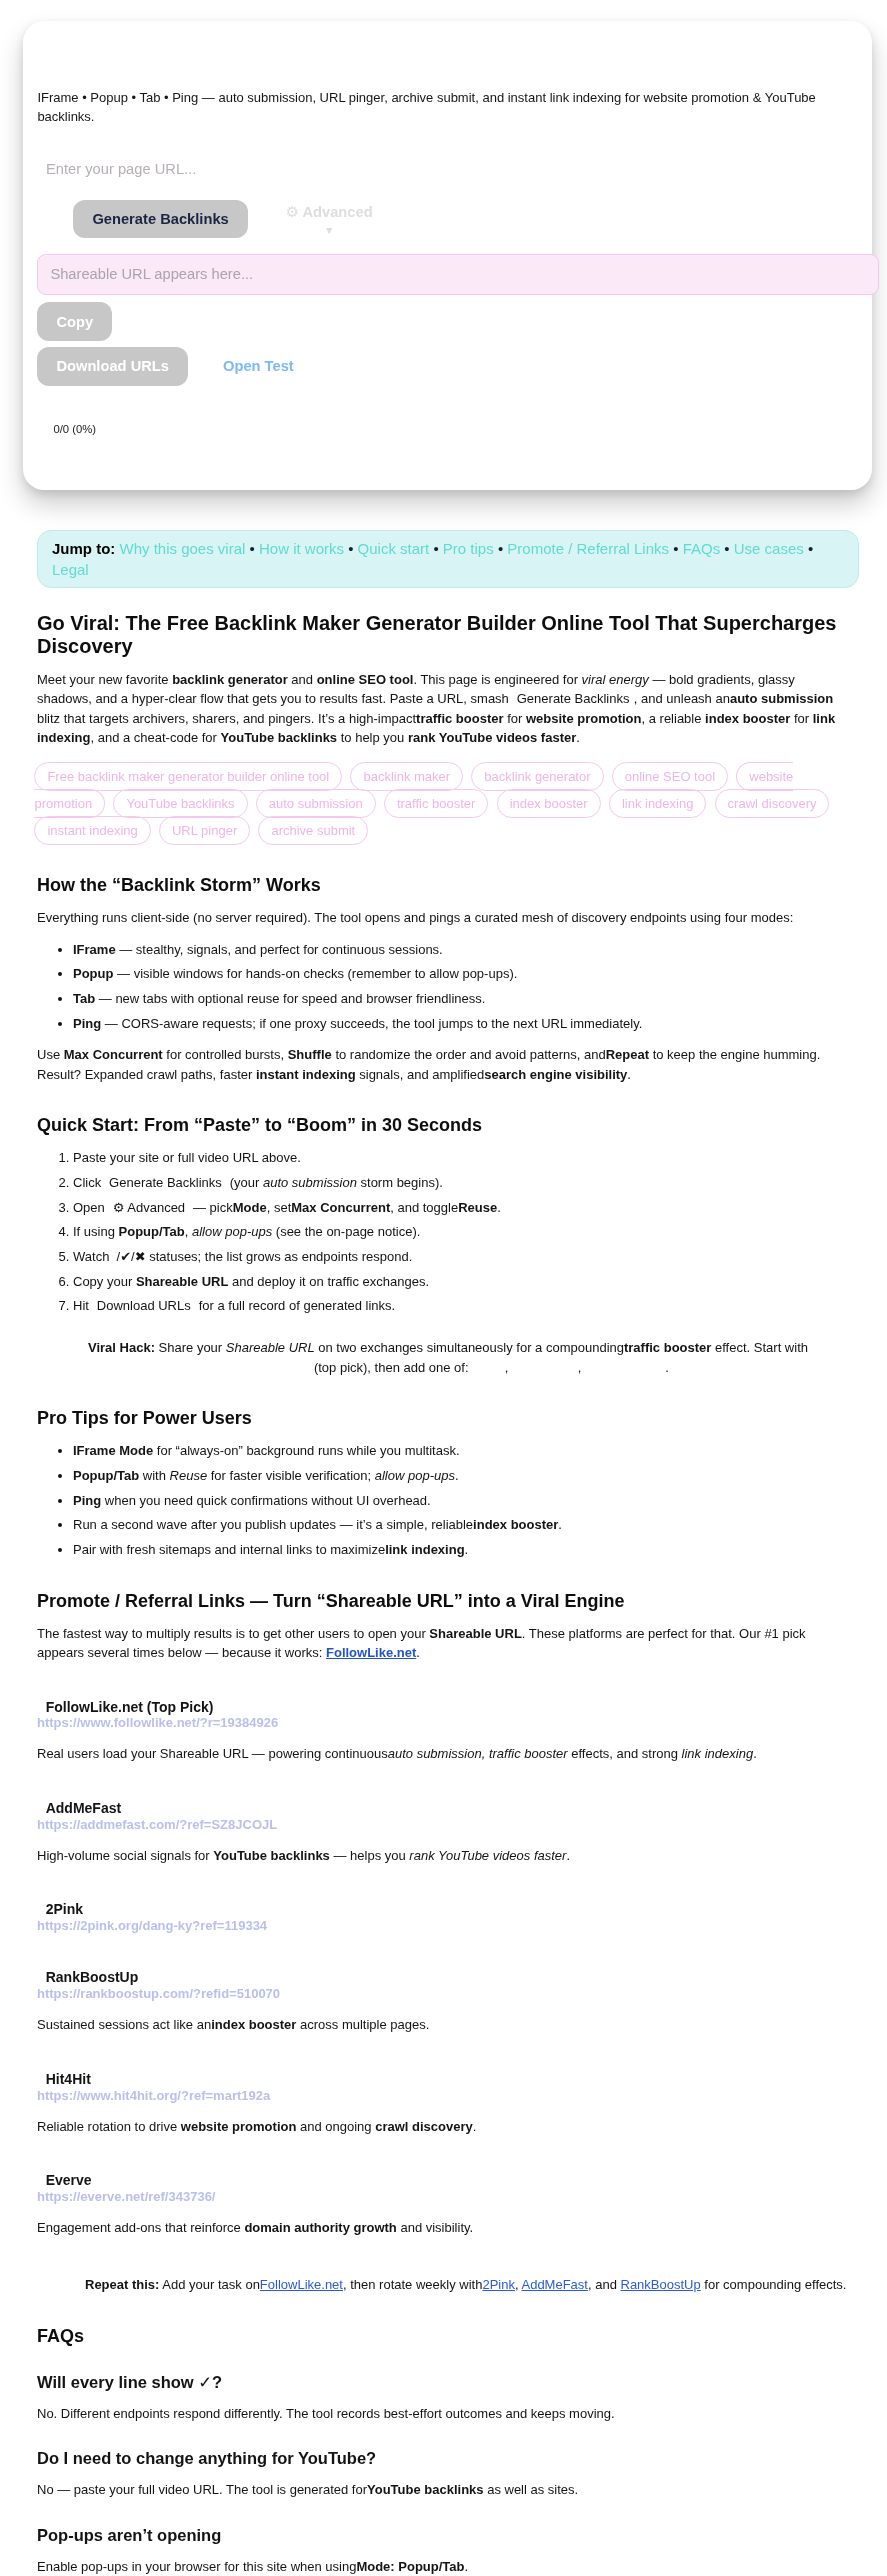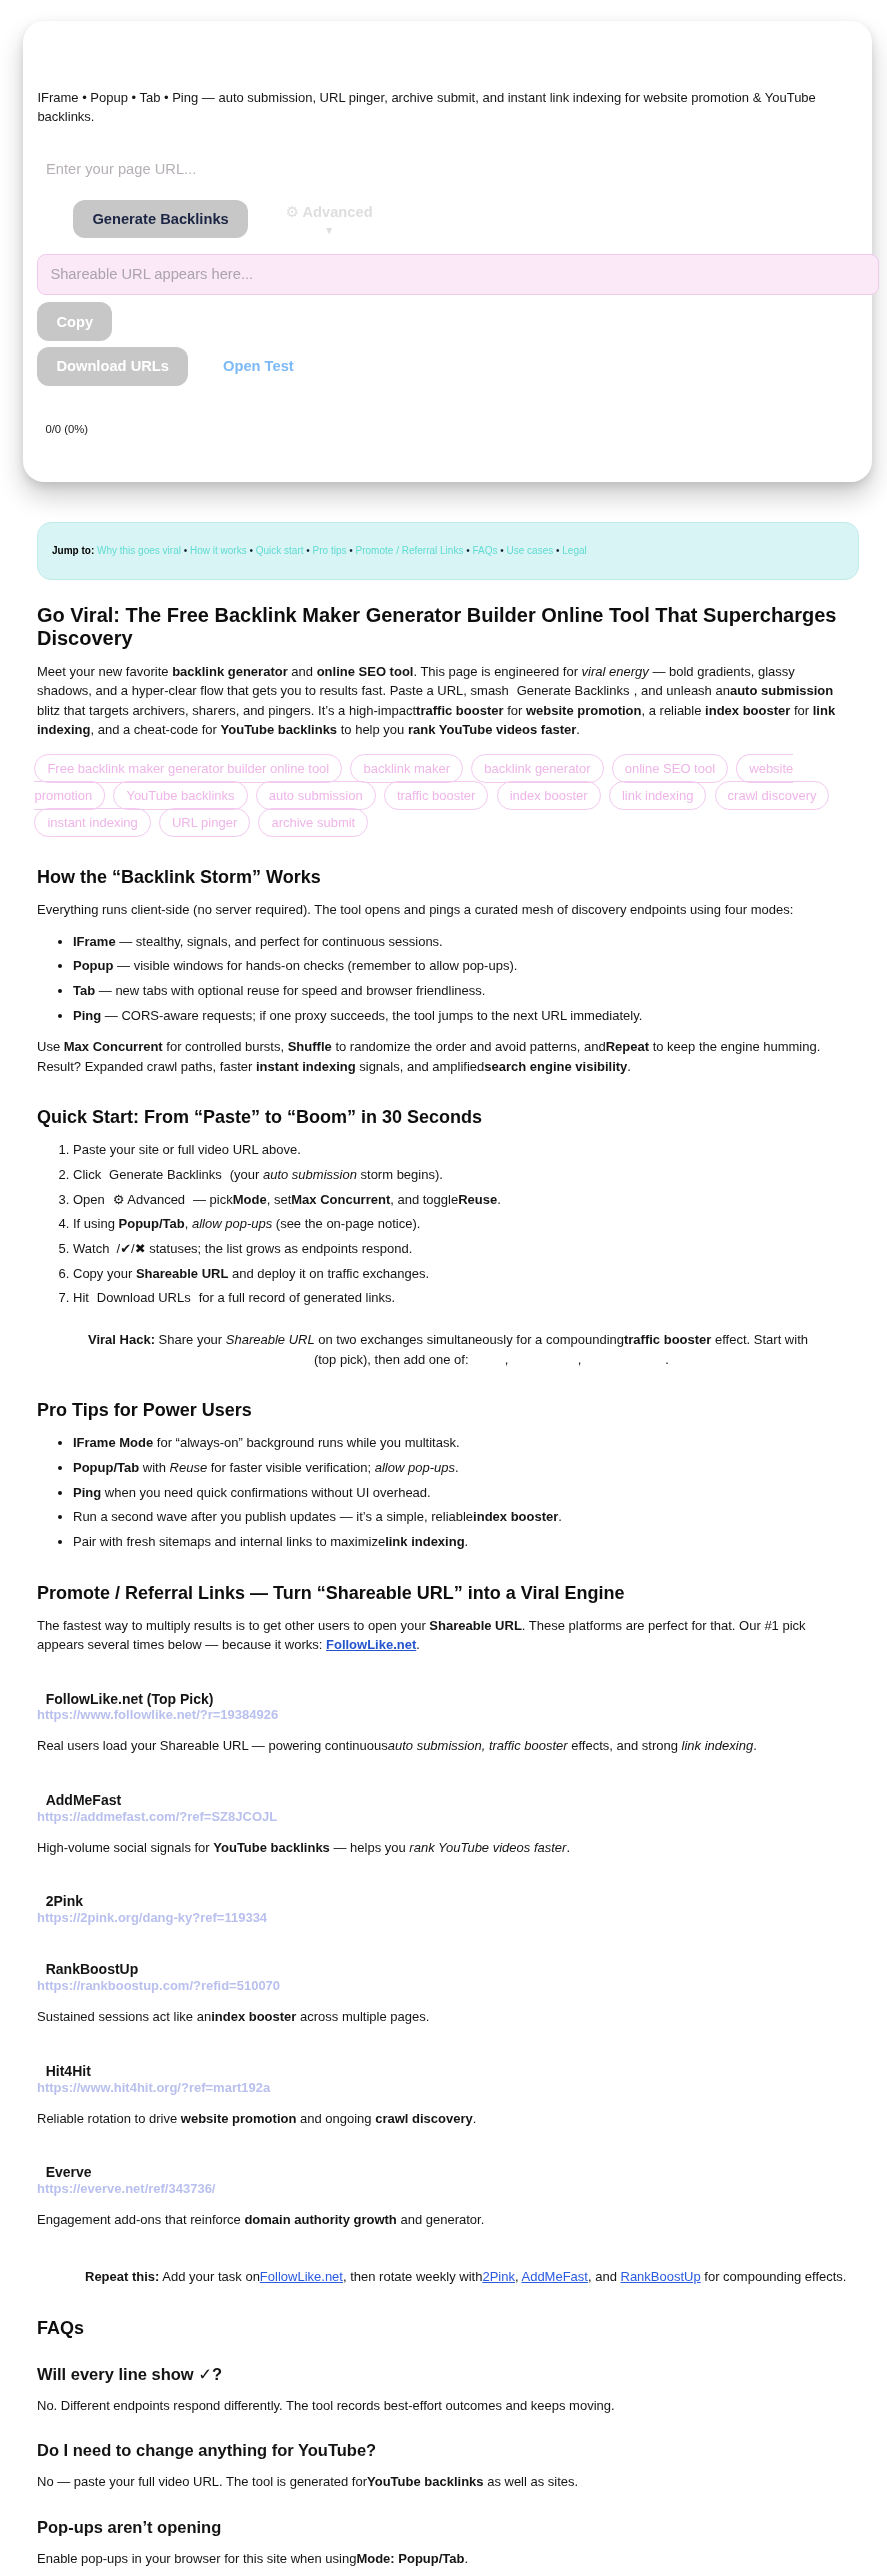--- a/index.html
+++ b/index.html
@@ -17,24 +17,24 @@
   .btn-generate{color:#1b2543;}
   .btn-white{color:#ffffff;}
   .advanced{display:flex;flex-direction:column;align-items:center;color:#dedede;font-weight:700;font-size:14.7px;cursor:pointer;user-select:none;}
   .advanced .caret{font-size:10.4px;margin-top:5.2px;color:#dedede;}
   .share-input{display:block;width:calc(100% + 22.5px);box-sizing:border-box;background:#fbe9f8;border:1.7px solid #f2c8ee;border-radius:8.7px;
     font-size:14.7px;padding:11.3px 12px;margin:0 0 7.8px 0;font-family:inherit;outline:none;}
   .share-input::placeholder{color:#aba3ad;}
   .copy-btn{margin:0 0 6px 0;}
   .dl-row{display:flex;align-items:center;gap:35px;margin:0 0 35px 0;}
   .open-test{color:#7db9f6;font-weight:700;font-size:14.7px;text-decoration:none;}
-  .progress{font-size:11.3px;color:#1a1a1a;margin:8px;}
+  .progress{font-size:11.3px;color:#1a1a1a;margin:16px;}
   
   .content{margin:0 28px 0 37px;}
-  .jump-bar{background:#d9f4f4;border:1.3px solid #bfecea;border-radius:14px;padding:21px 14px;font-size:10px;line-height:1.4;margin-bottom:22.5px;}
+  .jump-bar{background:#d9f4f4;border:1.3px solid #bfecea;border-radius:14px;padding:7px 14px;font-size:15px;line-height:1.4;margin-bottom:22.5px;}
   .jump-label{font-weight:700;color:#000;}
   .jump-link{color:#5fdbd2;text-decoration:none;}
   .jump-sep{color:#123;}
   h1{font-size:20px;margin:24px 0 8.7px 0;color:#0e0e0e;}
   h2{font-size:18px;margin:31px 0 8.7px 0;color:#0e0e0e;}
   h3.faq-q{font-size:16.5px;margin:26px 0 7px 0;}
   p,li{font-size:13px;line-height:1.5;}
   p{margin:12px 0;}
   .content > p{max-width:801px;}
   ul,ol{margin:12px 0;padding-left:36px;}
@@ -148,21 +148,21 @@
     <p><span>Sustained sessions act like an</span><span class="b">index booster</span><span> across multiple pages.</span></p>
   </div>
   <div class="platform">
     <h3>Hit4Hit</h3>
     <a href="#" class="plat-url">https://www.hit4hit.org/?ref=mart192a</a>
     <p><span>Reliable rotation to drive </span><span class="b">website promotion</span><span> and ongoing </span><span class="b">crawl discovery</span><span>.</span></p>
   </div>
   <div class="platform">
     <h3>Everve</h3>
     <a href="#" class="plat-url">https://everve.net/ref/343736/</a>
-    <p><span>Engagement add-ons that reinforce </span><span class="b">domain authority growth</span><span> and generator.</span></p>
+    <p><span>Engagement add-ons that reinforce </span><span class="b">domain authority growth</span><span> and visibility.</span></p>
   </div>
 
   <p class="repeat-note"><span class="b">Repeat this:</span><span> Add your task on</span><a class="link" href="#">FollowLike.net</a><span>, then rotate weekly with</span><a class="link" href="#">2Pink</a><span>, </span><a class="link" href="#">AddMeFast</a><span>, and </span><a class="link" href="#">RankBoostUp</a><span> for compounding effects.</span></p>
 
   <h2>FAQs</h2>
   <h3 class="faq-q">Will every line show ✓?</h3>
   <p><span>No. Different endpoints respond differently. The tool records best-effort outcomes and keeps moving.</span></p>
   <h3 class="faq-q">Do I need to change anything for YouTube?</h3>
   <p><span>No — paste your full video URL. The tool is generated for</span><span class="b">YouTube backlinks</span><span> as well as sites.</span></p>
   <h3 class="faq-q">Pop-ups aren’t opening</h3>

